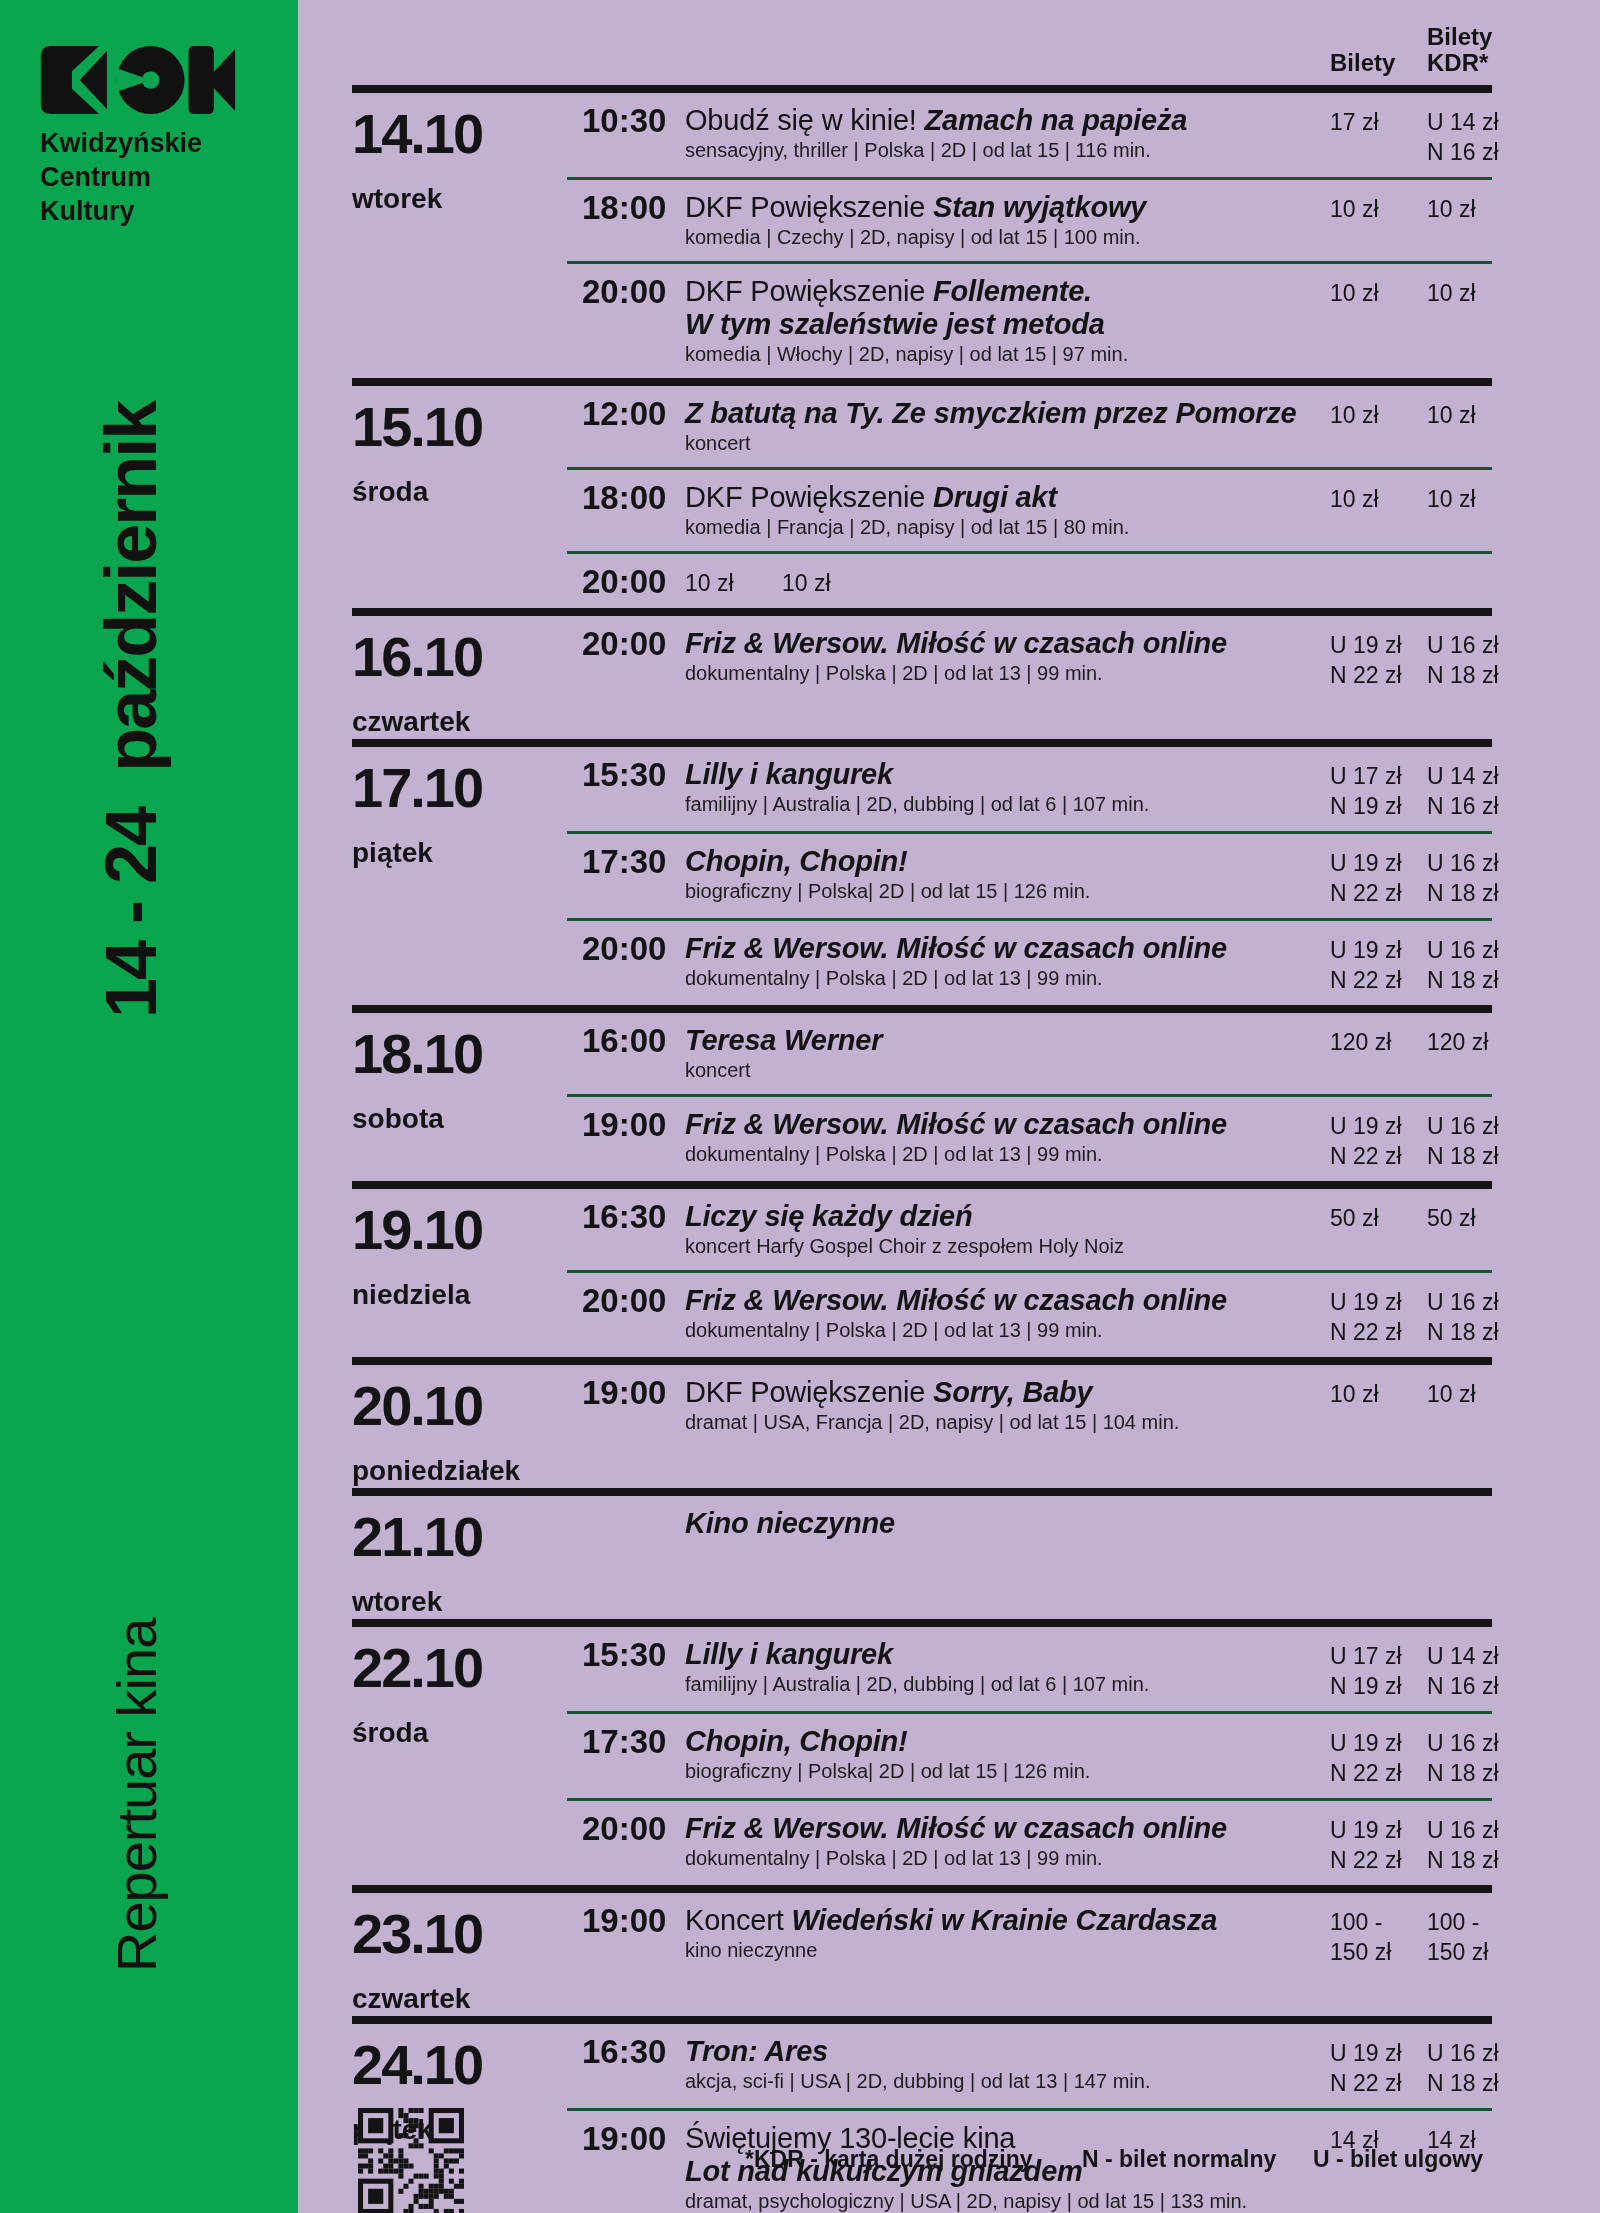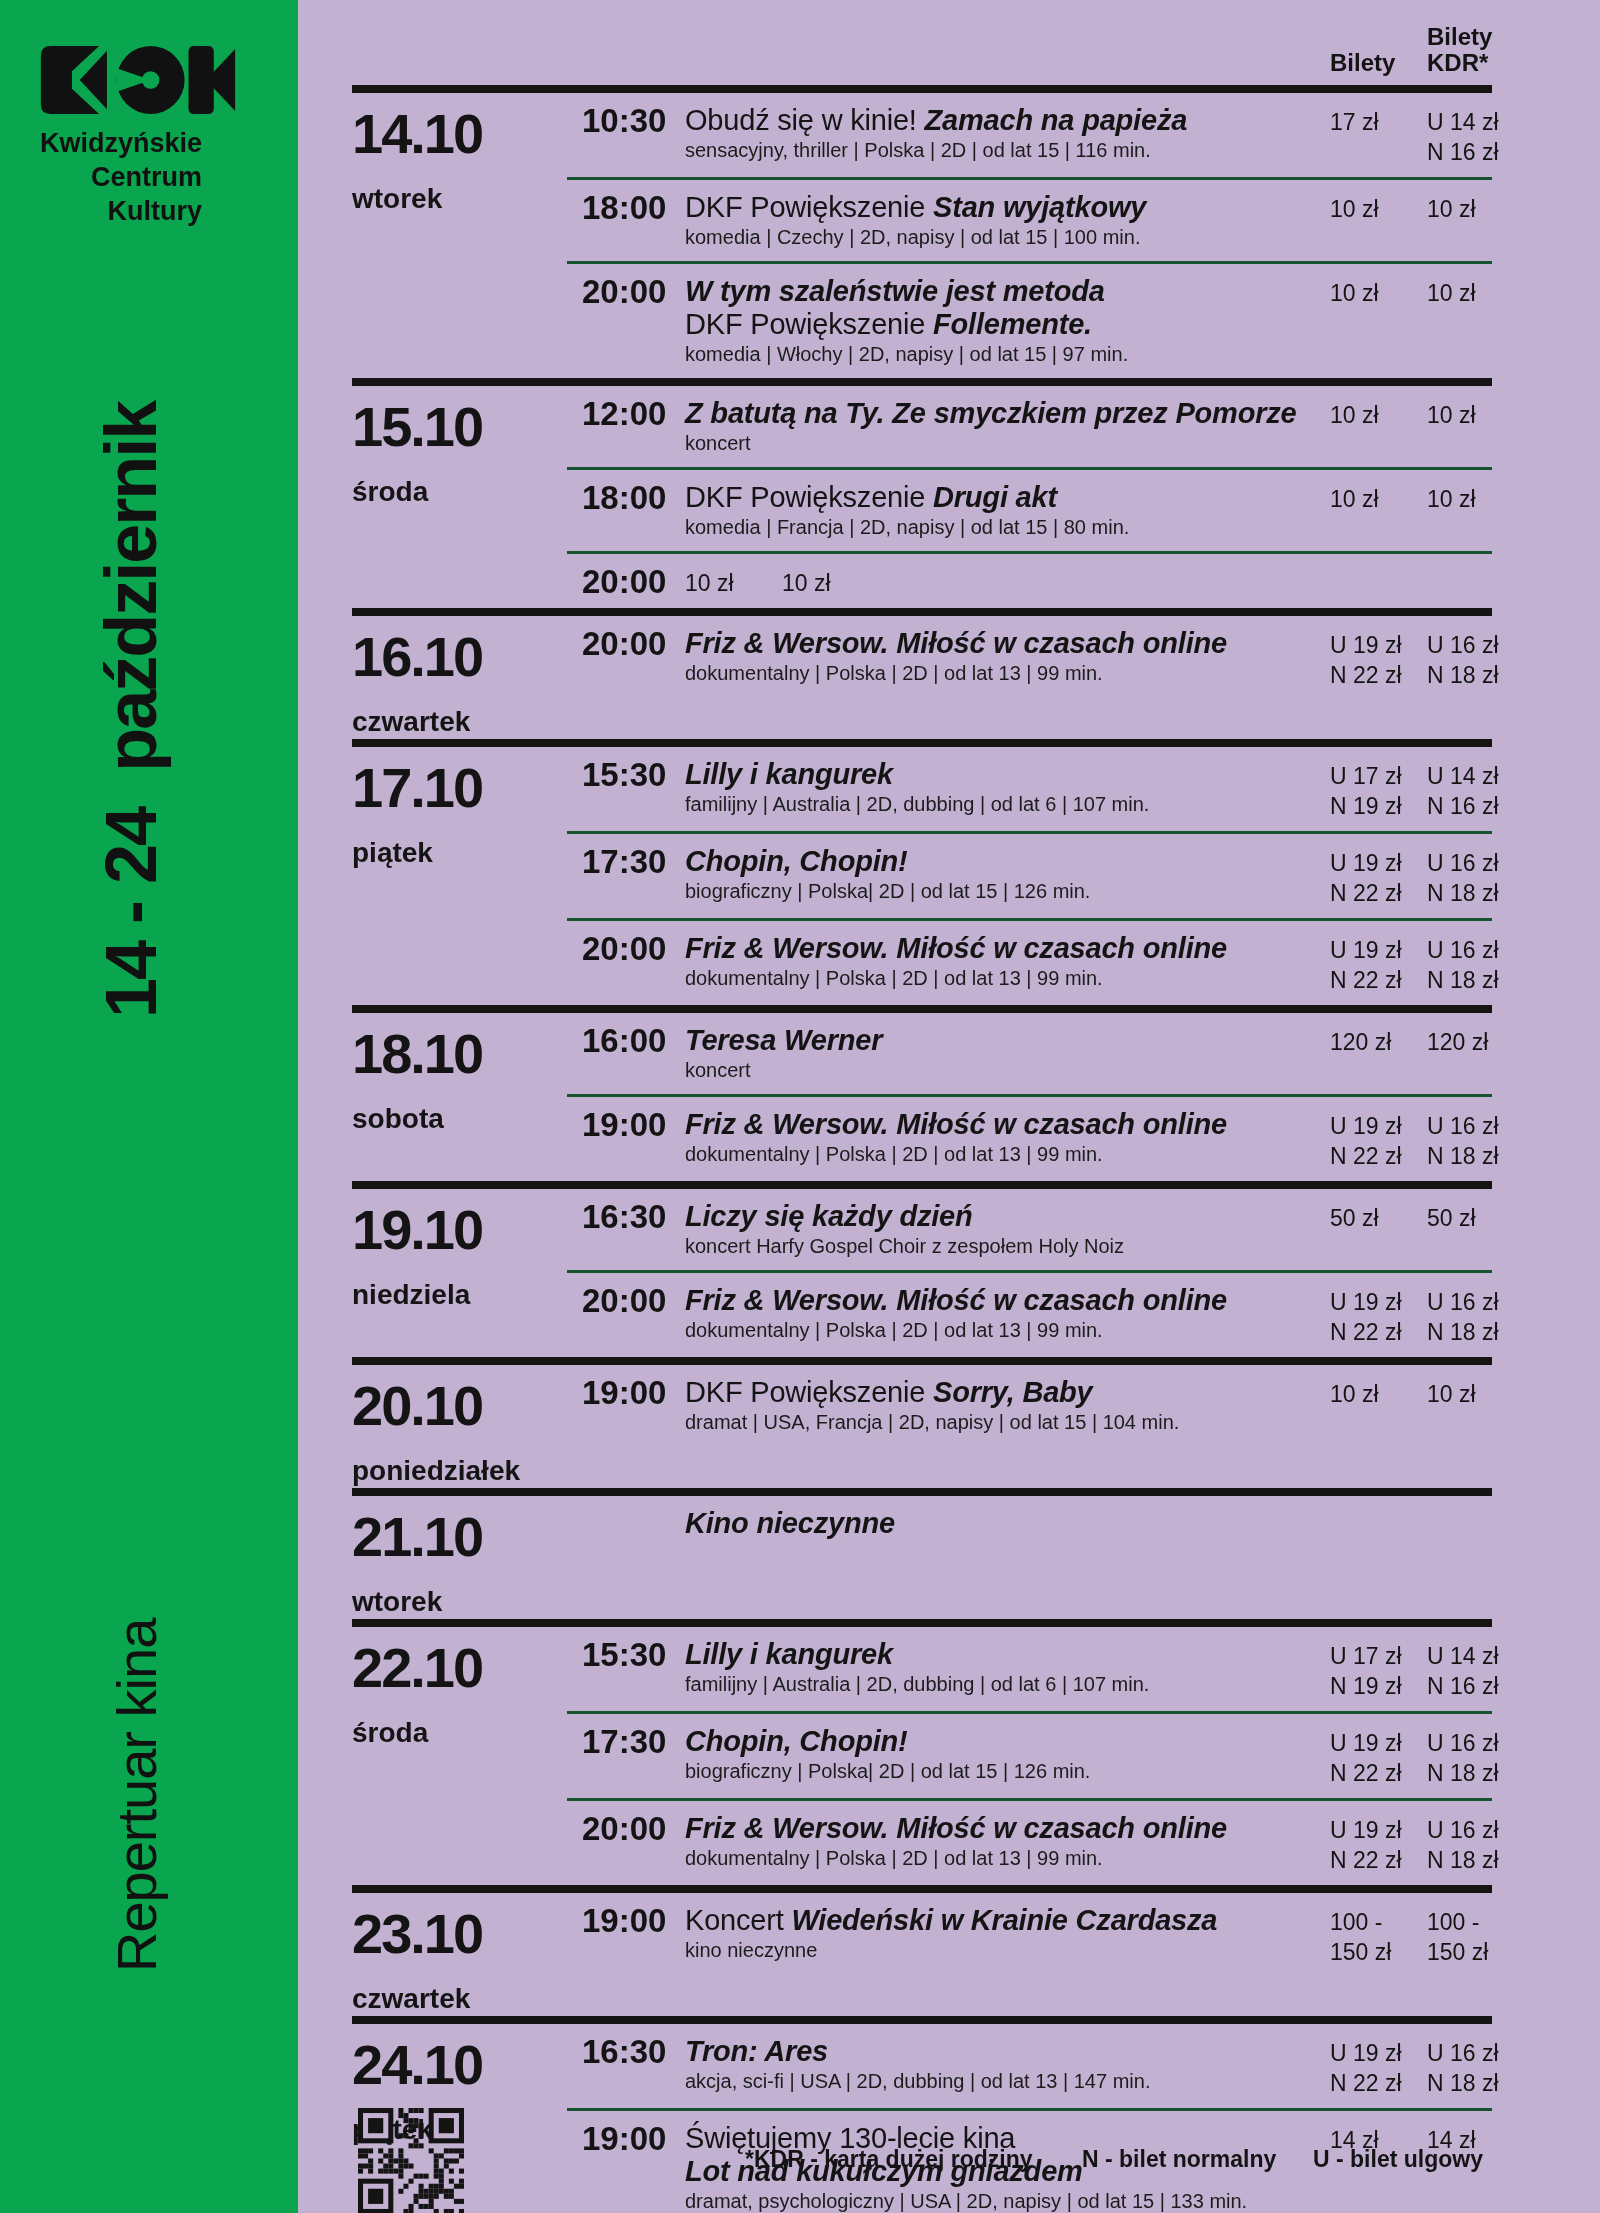--- a/index.html
+++ b/index.html
@@ -11,21 +11,21 @@
     position:relative;
     overflow:hidden;
   }
   .page { position:absolute; inset:0; width:1600px; height:2213px; background:#c3b1d2; }
 
   
   .sidebar { position:absolute; left:0; top:0; width:298px; height:2213px; background:#0aa64f; }
   .logo { position:absolute; left:40px; top:46px; width:196px; height:68px; }
   .org-name {
     position:absolute; left:40px; top:126px;
-    font-size:27px; font-weight:700; line-height:34px; white-space:pre-line; color:#111;text-align:right;
+    font-size:27px; font-weight:700; line-height:34px; white-space:pre-line; color:#111;
   }
   .v-range {
     position:absolute; left:90px; top:1018px;
     transform:rotate(-90deg); transform-origin:0 0;
     font-size:72px; font-weight:700; letter-spacing:-2px; white-space:pre; color:#111;
   }
   .v-sub {
     position:absolute; left:104px; top:1972px;
     transform:rotate(-90deg); transform-origin:0 0;
     font-size:56px; font-weight:400; letter-spacing:-1px; white-space:pre; color:#111;
@@ -126,22 +126,22 @@
               <div class="p1">
                 <div class="price-line">10 zł</div>
               </div>
               <div class="p2">
                 <div class="price-line">10 zł</div>
               </div>
             </div>
             <div class="show-row">
               <div class="time">20:00</div>
               <div class="titles">
+                <div class="title-line"><span class="t-plain">DKF Powiększenie </span><span class="t-em">Follemente.</span></div>
                 <div class="title-line"><span class="t-em">W tym szaleństwie jest metoda</span></div>
-                <div class="title-line"><span class="t-plain">DKF Powiększenie </span><span class="t-em">Follemente.</span></div>
                 <div class="sub">komedia | Włochy | 2D, napisy | od lat 15 | 97 min.</div>
               </div>
               <div class="p1">
                 <div class="price-line">10 zł</div>
               </div>
               <div class="p2">
                 <div class="price-line">10 zł</div>
               </div>
             </div>
           </div>

